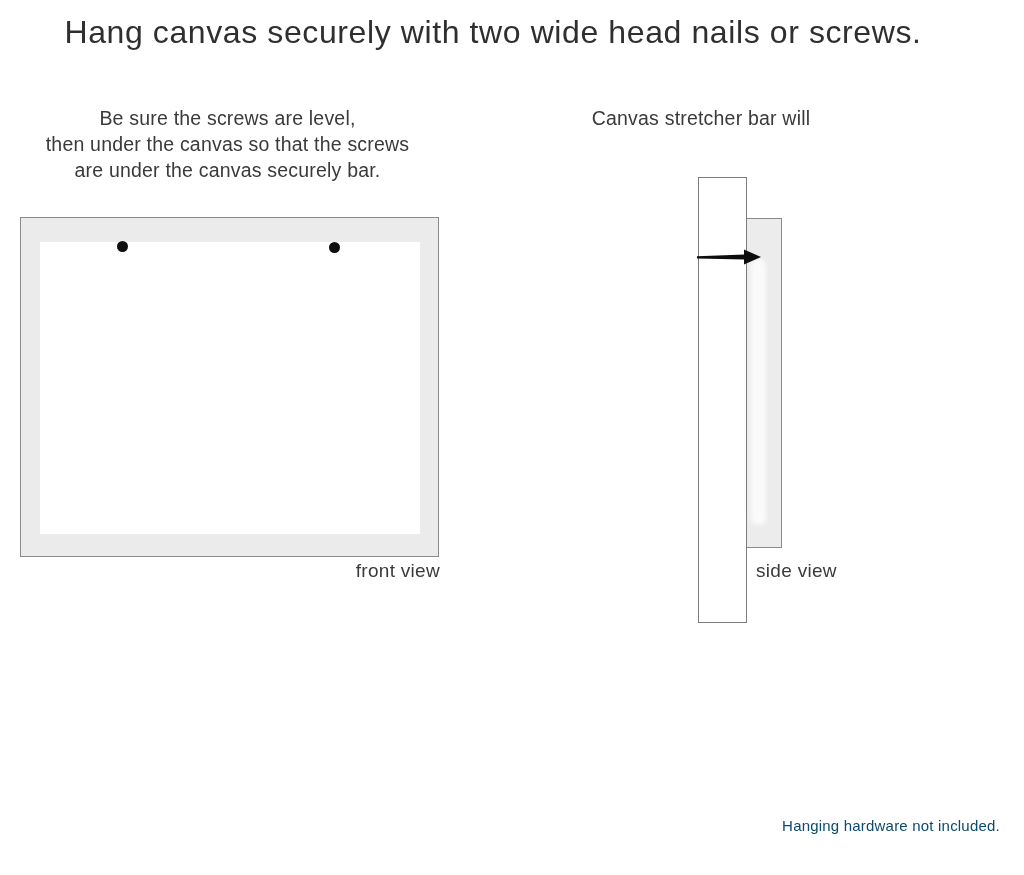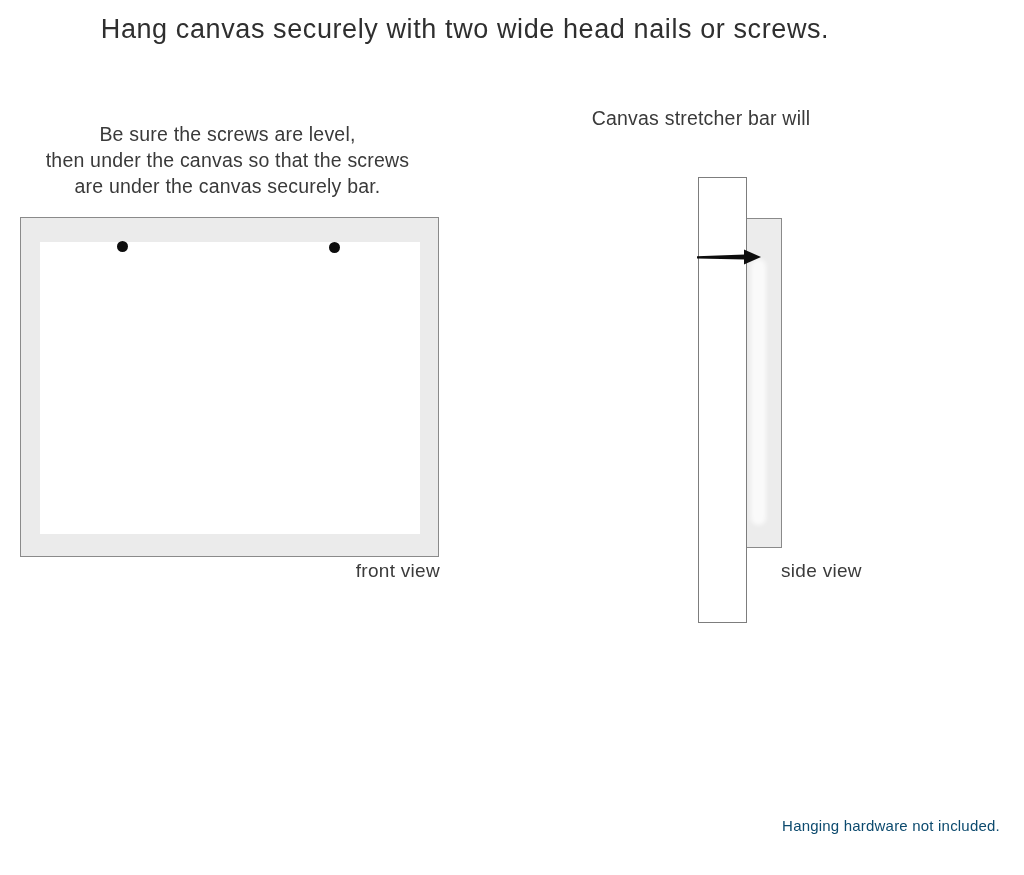--- a/index.html
+++ b/index.html
@@ -15,35 +15,36 @@
     font-family: "Liberation Sans", sans-serif;
     color: #3a3a3a;
     overflow: hidden;
   }
   .title {
     position: absolute;
     left: 0;
     top: 14px;
     width: 930px;
     text-align: center;
-    font-size: 27px;
+    font-size: 32px;
     font-weight: 300;
     letter-spacing: 0.6px;
     color: #2f2f2f;
+    padding-left: 28px;
   }
   .instruction {
     position: absolute;
     font-size: 19.5px;
     font-weight: 300;
     letter-spacing: 0.2px;
     line-height: 26px;
     text-align: center;
     color: #3a3a3a;
   }
-  .instruction-left { left: 30px; top: 105px; width: 395px; margin-top: 16px; }
+  .instruction-left { left: 30px; top: 105px; width: 395px; }
   .instruction-right { left: 561px; top: 105px; width: 280px; }
 
   
   .front-canvas {
     position: absolute;
     left: 20px;
     top: 217px;
     width: 419px;
     height: 340px;
     box-sizing: border-box;
@@ -110,21 +111,21 @@
     z-index: 2;
   }
   .nail {
     position: absolute;
     left: 694px;
     top: 244px;
     width: 72px;
     height: 26px;
     z-index: 3;
   }
-  .side-view-label { left: 756px; top: 560px; width: 160px; text-align: left; margin-left: 25px; }
+  .side-view-label { left: 756px; top: 560px; width: 160px; text-align: left; }
 
   
   .footer-note {
     position: absolute;
     left: 771px;
     top: 817px;
     width: 240px;
     text-align: center;
     font-size: 15px;
     font-weight: 300;

